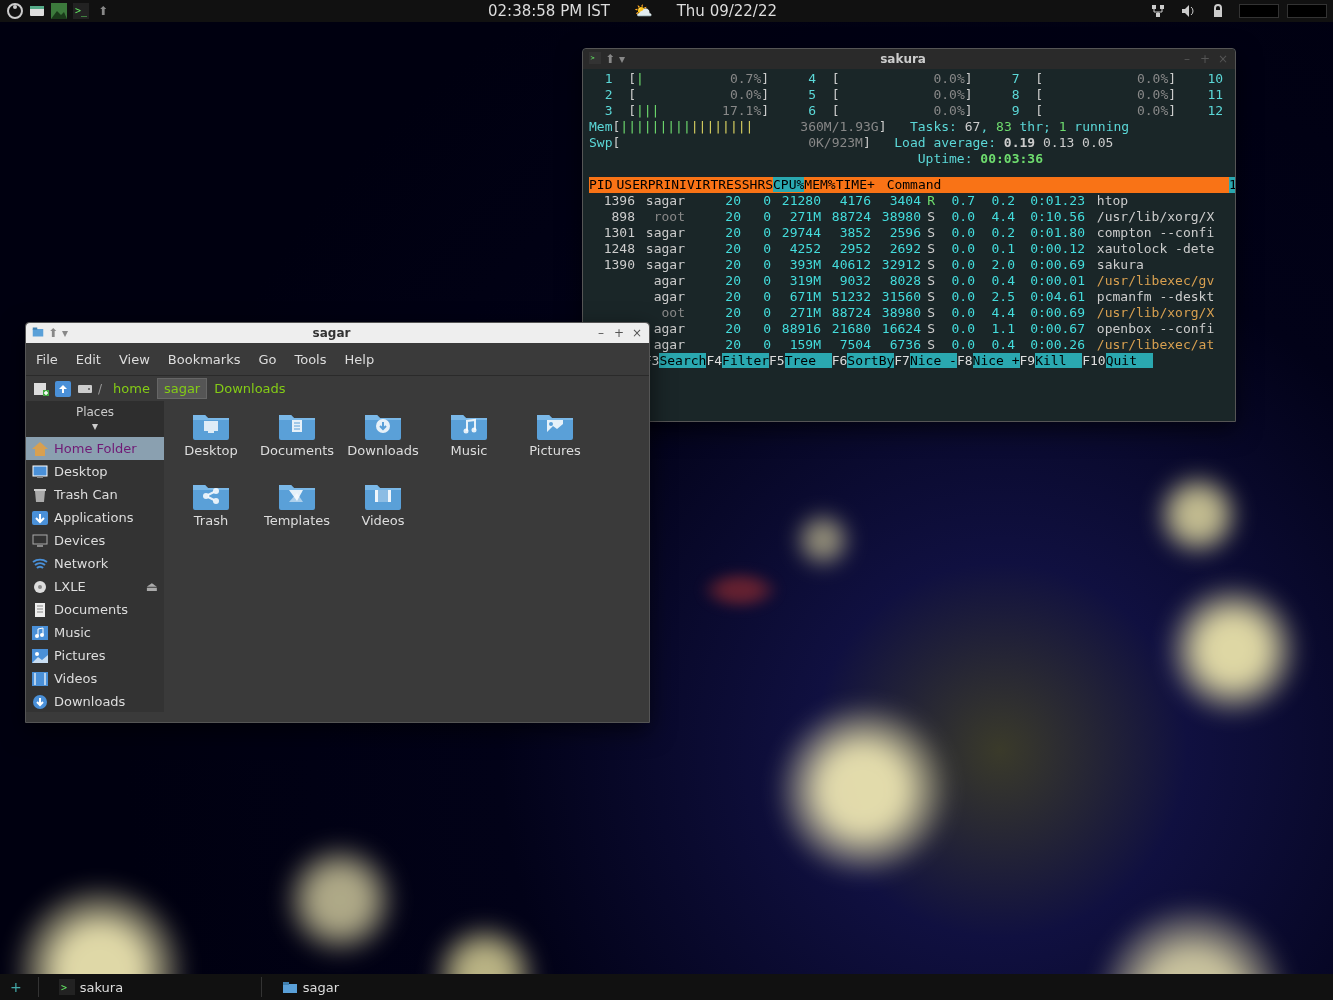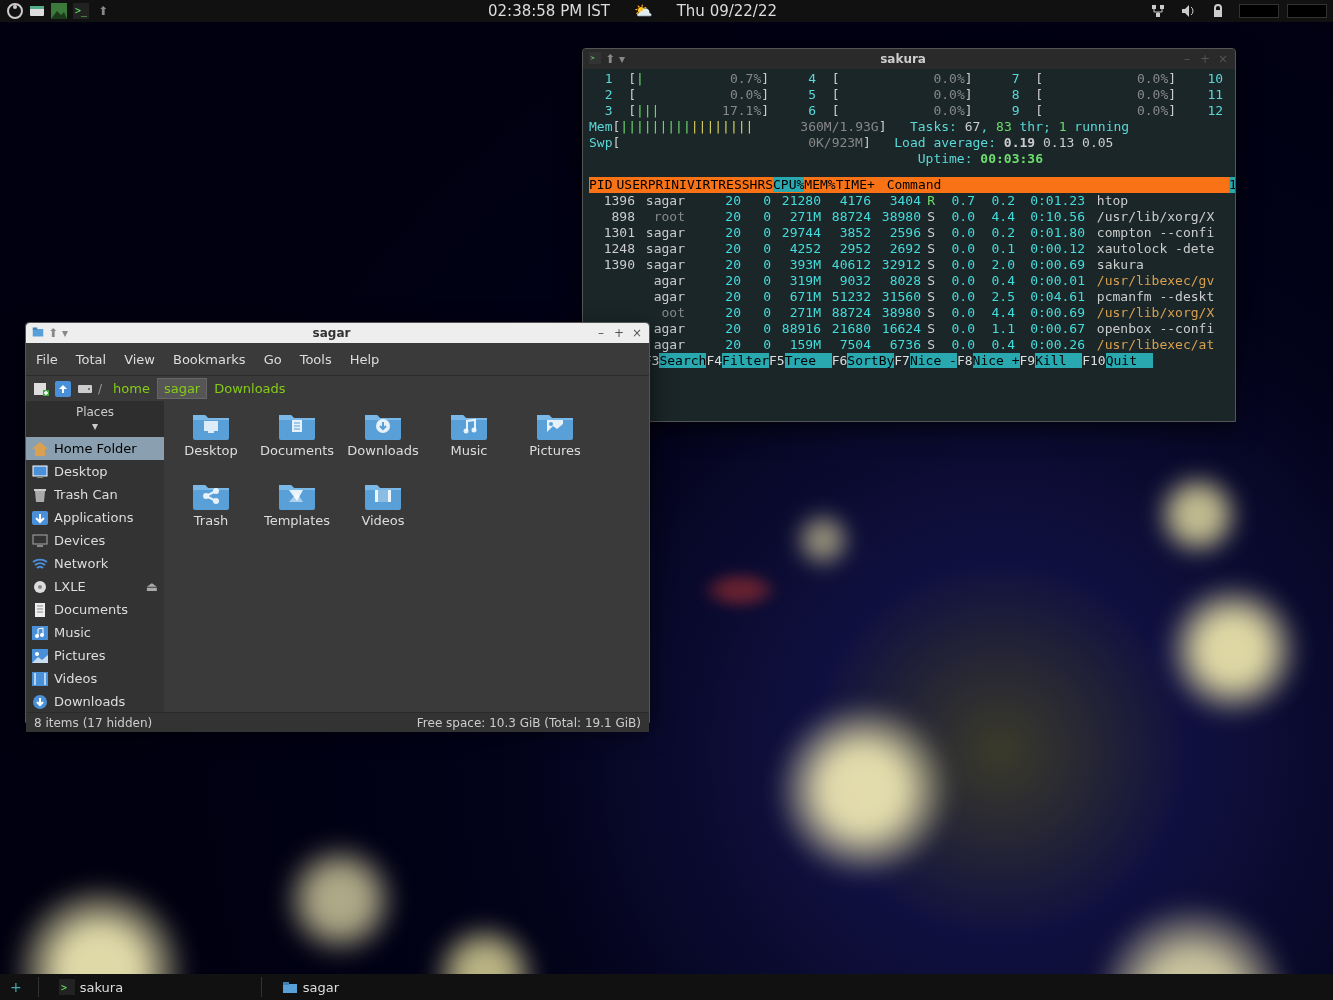--- a/index.html
+++ b/index.html
@@ -54,21 +54,21 @@
 #fm .menubar { height:22px; display:flex; align-items:center; gap:18px; padding:16px 10px; font-size:13px; color:#ddd; background:#3a3a3a; }
 #fm .menubar span { cursor:pointer; }
 #fm .toolbar { height:26px; display:flex; align-items:center; padding:0 6px; gap:4px; background:#3a3a3a; border-top:1px solid #2a2a2a; }
 #fm .toolbar .pathbtn { padding:2px 6px; background:#3a3a3a; border:1px solid transparent; cursor:pointer; font-size:13px; color:#84cc16; }
 #fm .toolbar .pathbtn.active { background:#555; border:1px solid #666; }
 #fm .toolbar .ticon { width:18px; height:18px; display:flex; align-items:center; justify-content:center; cursor:pointer; }
 #fm .body { display:flex; height:311px; }
 #fm .sidebar { width:138px; background:#333; display:flex; flex-direction:column; }
 #fm .sb-head { padding:4px 8px; font-size:12px; color:#ccc; background:#2e2e2e; display:flex; justify-content:space-between; align-items:center;flex-direction:column; }
 #fm .sb-item { display:flex; align-items:center; gap:6px; padding:4px 6px; cursor:pointer; font-size:13px; color:#ddd; }
-#fm .sb-item.sel { background:#8aa0b0; color:#000000; }
+#fm .sb-item.sel { background:#8aa0b0; color:#701a75; }
 #fm .sb-item.eject { justify-content:space-between; }
 #fm .sb-item .sicon { width:16px; height:14px; display:flex; align-items:center; justify-content:center; }
 #fm .iconview { flex:1; padding:8px 4px; display:flex; flex-wrap:wrap; align-content:flex-start; background:#3a3a3a; }
 #fm .ficon { width:86px; height:70px; display:flex; flex-direction:column; align-items:center; gap:2px; cursor:pointer; font-size:13px; color:#ddd; }
 #fm .ficon .folder { width:40px; height:32px; }
 #fm .statusbar { height:20px; display:flex; justify-content:space-between; align-items:center; padding:0 8px; font-size:12px; color:#ccc; background:#333; border-top:1px solid #2a2a2a; }
 
 #term { left:582px; top:48px; width:654px; height:374px; background:#1a2628; }
 #term .termbody { padding:2px 6px; font-family:"DejaVu Sans Mono",monospace; font-size:13px; line-height:16px; color:#4dd; background:#1a2628; white-space:pre; overflow:hidden; }
 .c-cyan{color:#5bd8d8;} .c-green{color:#6edc6e;} .c-grey{color:#888;} .c-wht{color:#ccc;}
@@ -189,21 +189,21 @@
     </div>
     <div class="tb-title">sagar</div>
     <div class="tb-right">
       <span class="tb-btn">–</span>
       <span class="tb-btn">+</span>
       <span class="tb-btn">×</span>
     </div>
   </div>
   <div class="menubar" id="fm-menubar">
       <span>File</span>
-      <span>Total</span>
+      <span>Edit</span>
       <span>View</span>
       <span>Bookmarks</span>
       <span>Go</span>
       <span>Tools</span>
       <span>Help</span>
     </div>
   <div class="toolbar">
     <span class="ticon">
         <svg width="16" height="16" viewBox="0 0 16 16">
           <rect x="1" y="2" width="12" height="12" fill="#ddd"></rect>
@@ -421,24 +421,20 @@
               <path d="M2 6h12l3 3h21v20a2 2 0 01-2 2H4a2 2 0 01-2-2z" fill="#5aa0d8"></path>
               <path d="M2 6h12l3 3h21v2H2z" fill="#7ab8e8"></path>
               <rect x="12" y="11" width="16" height="12" fill="#fff" opacity=".3"></rect>
               <rect x="12" y="11" width="3" height="12" fill="#fff" opacity=".85"></rect>
               <rect x="25" y="11" width="3" height="12" fill="#fff" opacity=".85"></rect>
             </svg></div>
           <span>Videos</span>
         </div>
       </div>
   </div>
-  <div class="statusbar">
-    <span>8 items (17 hidden)</span>
-    <span>Free space: 10.3 GiB (Total: 19.1 GiB)</span>
-  </div>
 </div>
 
 <div id="bottom-panel">
   <span class="plus-icon">+</span>
   <div class="vsep"></div>
   <div class="taskbtn">
     <span class="ticon">
         <svg width="16" height="16" viewBox="0 0 16 16">
           <rect width="16" height="16" fill="#222"></rect>
           <text x="2" y="12" fill="#6e6" font-size="10" font-family="monospace">&gt;</text>

